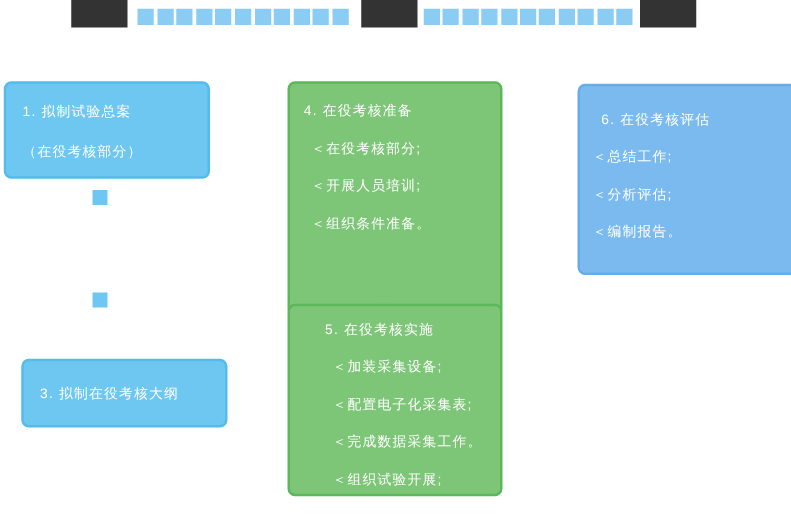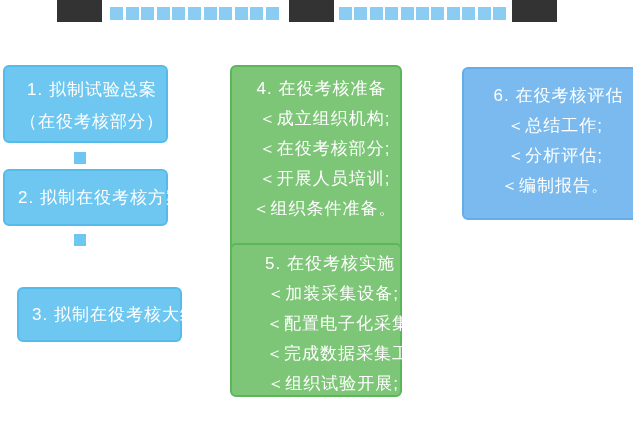--- a/index.html
+++ b/index.html
@@ -33,23 +33,22 @@
   }
   .sq-g1{left:110px;width:169px;}
   .sq-g2{left:339px;width:167px;}
   .bar-sq{width:13px;height:13px;background:var(--bar-square-blue);}
   
   .box{
     position:absolute;
     border-radius:6px;
     box-sizing:border-box;
     color:var(--text);
-    font-size:17px;
+    font-size:11px;
     letter-spacing:1px;
-    text-align:center;
   }
   .box-blue{
     background:var(--blue-box-fill);
     border:2px solid var(--blue-box-border);
   }
   .box-green{
     background:var(--green-box-fill);
     border:2px solid var(--green-box-border);
   }
   .box-eval{
@@ -115,33 +114,29 @@
   </div>
   <div class="dark-block dark-3"></div>
 
   <div class="box box-blue box-1">
     <div class="ln">1. 拟制试验总案</div>
     <div class="ln">（在役考核部分）</div>
   </div>
 
   <div class="conn conn-blue conn-1"></div>
 
-  <div class="box box-blue box-2">
-    <div class="ln">2. 拟制在役考核方案</div>
-  </div>
 
   <div class="conn conn-blue conn-2"></div>
 
   <div class="box box-blue box-3">
     <div class="ln">3. 拟制在役考核大纲</div>
   </div>
 
   <div class="box box-green box-4">
     <div class="title">4. 在役考核准备</div>
-    <div class="item">＜成立组织机构;</div>
     <div class="item">＜在役考核部分;</div>
     <div class="item">＜开展人员培训;</div>
     <div class="item">＜组织条件准备。</div>
   </div>
 
   <div class="conn conn-green conn-3"></div>
 
   <div class="box box-green box-5">
     <div class="title">5. 在役考核实施</div>
     <div class="item">＜加装采集设备;</div>

